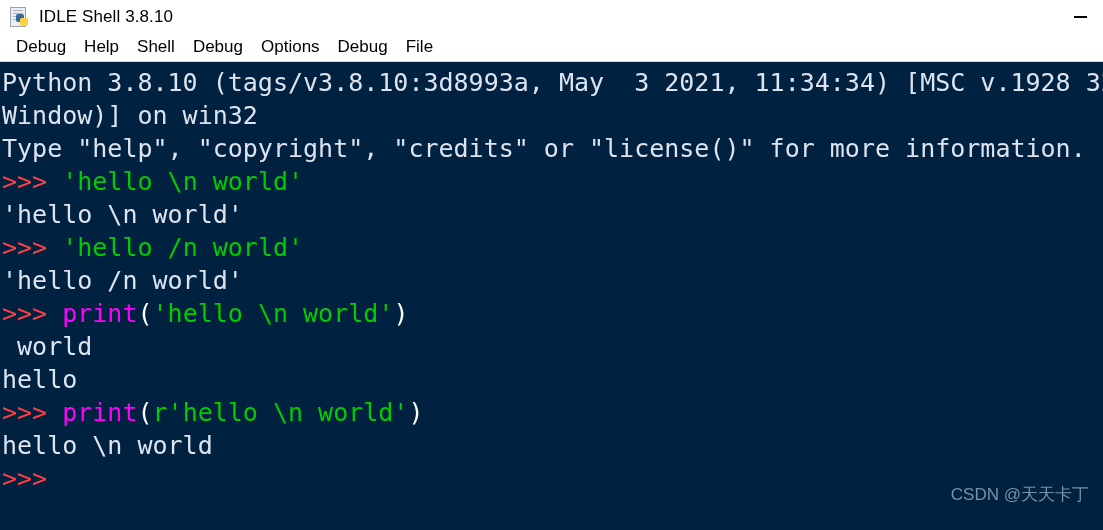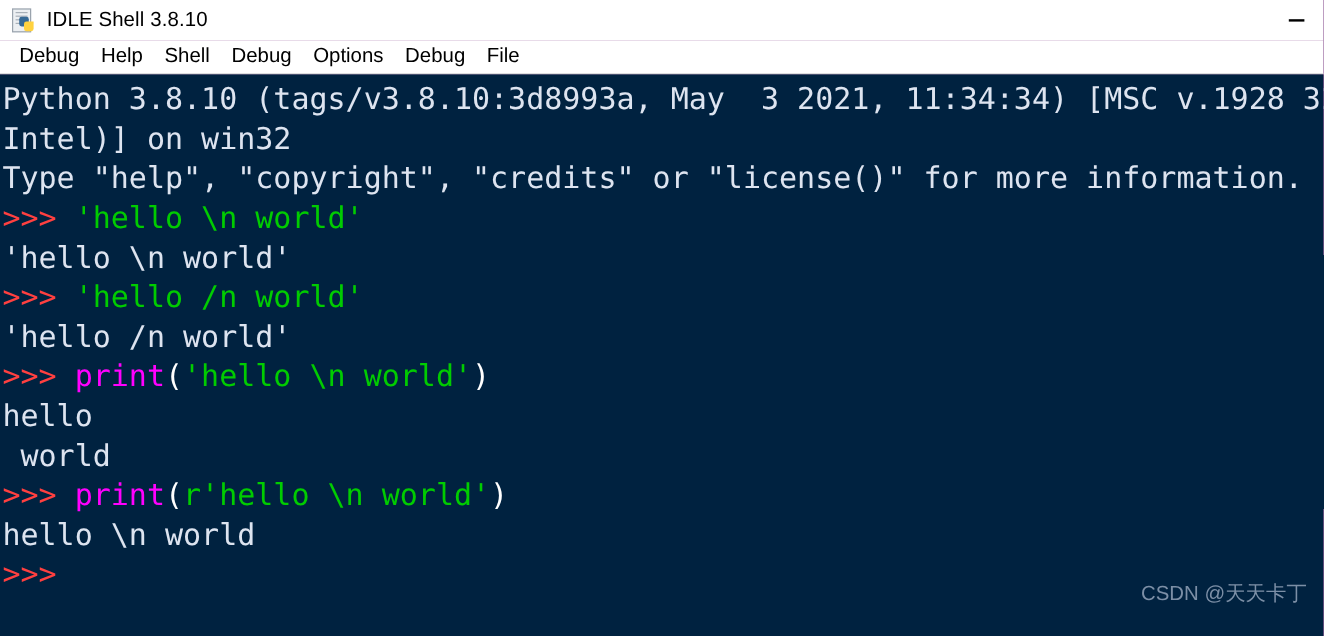--- a/index.html
+++ b/index.html
@@ -184,29 +184,29 @@
       <div class="menu-item">Help</div>
       <div class="menu-item">Shell</div>
       <div class="menu-item">Debug</div>
       <div class="menu-item">Options</div>
       <div class="menu-item">Debug</div>
       <div class="menu-item">File</div>
     </div>
 
   <div class="console" id="console">
       <div class="cline"><span class="tok-out">Python 3.8.10 (tags/v3.8.10:3d8993a, May  3 2021, 11:34:34) [MSC v.1928 32</span></div>
-      <div class="cline"><span class="tok-out">Intel)] on win32</span></div>
+      <div class="cline"><span class="tok-out">Window)] on win32</span></div>
       <div class="cline"><span class="tok-out">Type "help", "copyright", "credits" or "license()" for more information.</span></div>
       <div class="cline"><span class="tok-prompt">&gt;&gt;&gt; </span><span class="tok-string">'hello \n world'</span></div>
       <div class="cline"><span class="tok-out">'hello \n world'</span></div>
       <div class="cline"><span class="tok-prompt">&gt;&gt;&gt; </span><span class="tok-string">'hello /n world'</span></div>
       <div class="cline"><span class="tok-out">'hello /n world'</span></div>
       <div class="cline"><span class="tok-prompt">&gt;&gt;&gt; </span><span class="tok-builtin">print</span><span class="tok-plain">(</span><span class="tok-string">'hello \n world'</span><span class="tok-plain">)</span></div>
+      <div class="cline"><span class="tok-out"> world</span></div>
       <div class="cline"><span class="tok-out">hello</span></div>
-      <div class="cline"><span class="tok-out"> world</span></div>
       <div class="cline"><span class="tok-prompt">&gt;&gt;&gt; </span><span class="tok-builtin">print</span><span class="tok-plain">(</span><span class="tok-string">r'hello \n world'</span><span class="tok-plain">)</span></div>
       <div class="cline"><span class="tok-out">hello \n world</span></div>
       <div class="cline"><span class="tok-prompt">&gt;&gt;&gt; </span></div>
     </div>
 
   <div class="watermark">CSDN @天天卡丁</div>
 
 </div>
 
 </body></html>

